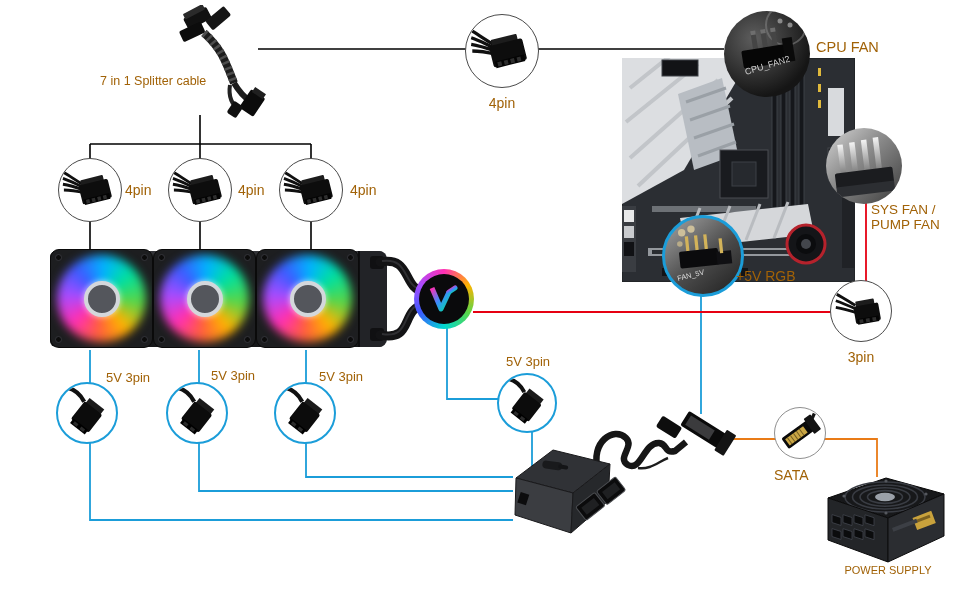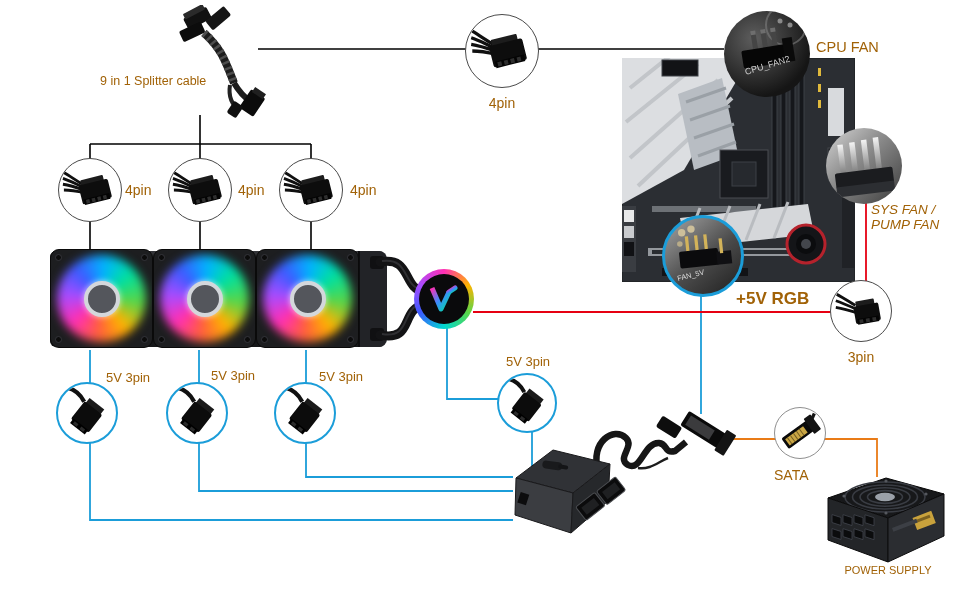--- a/index.html
+++ b/index.html
@@ -168,21 +168,21 @@
     <path d="M64,78 C70,88 74,92 80,96" stroke="#1d1d1d" stroke-width="6" fill="none"></path>
     <path d="M60,80 C58,92 62,100 70,106" stroke="#222" stroke-width="4" fill="none"></path>
     <g transform="rotate(34 84 98)">
       <rect x="74" y="88" width="17" height="22" rx="2" fill="#0b0b0b"></rect>
       <rect x="76" y="84" width="13" height="6" fill="#1f1f1f"></rect>
     </g>
     <g transform="rotate(34 66 104)">
       <rect x="60" y="98" width="11" height="14" rx="2" fill="#101010"></rect>
     </g>
   </svg>
-  <div class="lbl" style="left:100px;top:74px;font-size:12.5px;">9 in 1 Splitter cable</div>
+  <div class="lbl" style="left:100px;top:74px;font-size:12.5px;">7 in 1 Splitter cable</div>
 
   <div class="circle c-gray" style="left:465px;top:14px;width:74px;height:74px;">
     <svg width="66" height="66" viewBox="0 0 60 60">
         <use href="#conn4pin"></use>
       </svg>
   </div>
   <div class="lbl" style="left:465px;top:95px;width:74px;text-align:center;font-size:14px;">4pin</div>
 
   <div class="circle c-gray" style="left:58px;top:158px;width:64px;height:64px;">
     <svg width="58" height="58" viewBox="0 0 60 60">
@@ -299,42 +299,42 @@
       <g transform="rotate(-7 38 38)">
         <rect x="14" y="14" width="5.5" height="30" fill="url(#pinGrad)"></rect>
         <rect x="26" y="13" width="5.5" height="31" fill="url(#pinGrad)"></rect>
         <rect x="38" y="12" width="5.5" height="32" fill="url(#pinGrad)"></rect>
         <rect x="50" y="11" width="5.5" height="33" fill="url(#pinGrad)"></rect>
         <rect x="8" y="42" width="58" height="16" rx="2" fill="#1b1c1f"></rect>
         <rect x="8" y="56" width="58" height="10" fill="#2c2e32"></rect>
       </g>
     </svg>
   </div>
-  <div class="lbl" style="left:871px;top:202px;font-size:13.5px;line-height:15px;font-style:italic;">
+  <div class="lbl" style="left:871px;top:202px;font-size:13.5px;line-height:15px;">
     <div>SYS FAN /</div>
     <div>PUMP FAN</div>
   </div>
 
   <div class="circle c-rgbhdr" style="left:662px;top:215px;width:82px;height:82px;">
     <svg width="82" height="82" viewBox="0 0 82 82">
       <circle cx="18" cy="16" r="4" fill="#cdbf9a"></circle>
         <circle cx="28" cy="12" r="4" fill="#cdbf9a"></circle>
       <circle cx="16" cy="28" r="3" fill="#b8ab88"></circle>
       <g transform="rotate(-6 41 45)">
         <rect x="24" y="18" width="3.5" height="18" fill="#d3b35a"></rect>
         <rect x="34" y="18" width="3.5" height="18" fill="#d3b35a"></rect>
         <rect x="44" y="18" width="3.5" height="18" fill="#d3b35a"></rect>
         <rect x="16" y="34" width="42" height="18" rx="2" fill="#0b0b0d"></rect>
         <rect x="56" y="38" width="16" height="14" fill="#101013"></rect>
         <rect x="60" y="24" width="3.5" height="16" fill="#d3b35a"></rect>
       </g>
       <text x="14" y="68" font-size="8" fill="#dddddd" font-family="Liberation Sans, sans-serif" transform="rotate(-14 14 68)">FAN_5V</text>
     </svg>
   </div>
-  <div class="lbl" style="left:736px;top:289px;font-size:17px;font-weight:bold;">+5V RGB</div>
+  <div class="lbl" style="left:736px;top:268px;font-size:14px;">+5V RGB</div>
 
   <div class="circle c-gray" style="left:830px;top:280px;width:62px;height:62px;">
     <svg width="56" height="56" viewBox="0 0 60 60">
         <use href="#conn3pin"></use>
       </svg>
   </div>
   <div class="lbl" style="left:830px;top:349px;width:62px;text-align:center;font-size:14px;">3pin</div>
 
   <div class="abs" style="left:50px;top:249px;width:335px;height:100px;z-index:3;">
     <div class="abs" style="left:0;top:2px;width:335px;height:96px;background:linear-gradient(#35363a,#1c1d1f 30%,#161719);border-radius:6px;"></div>

